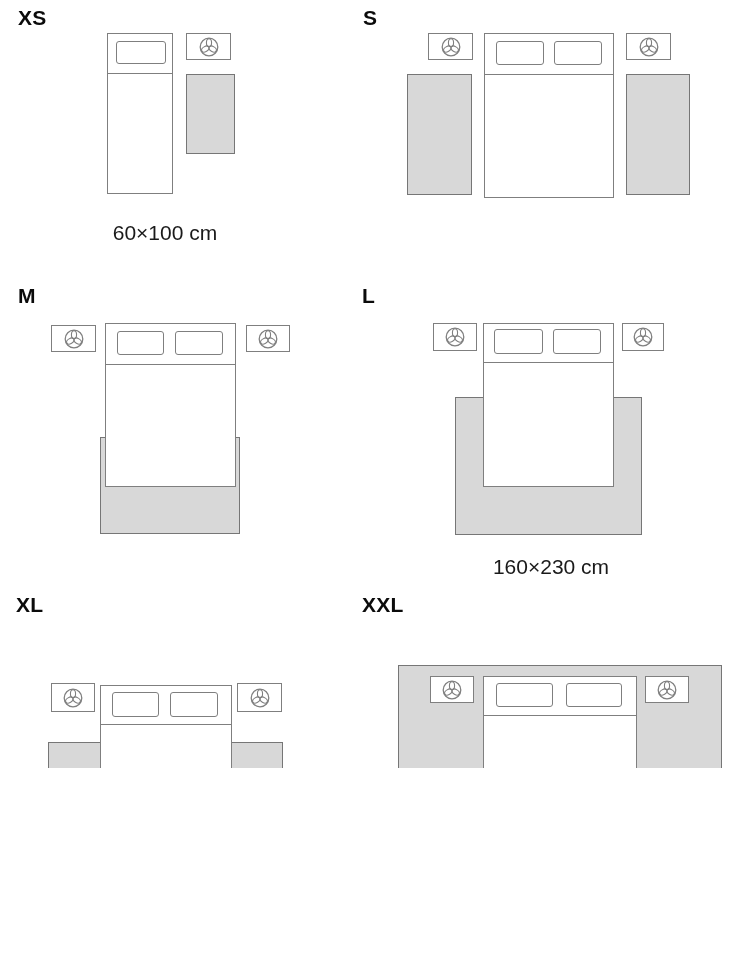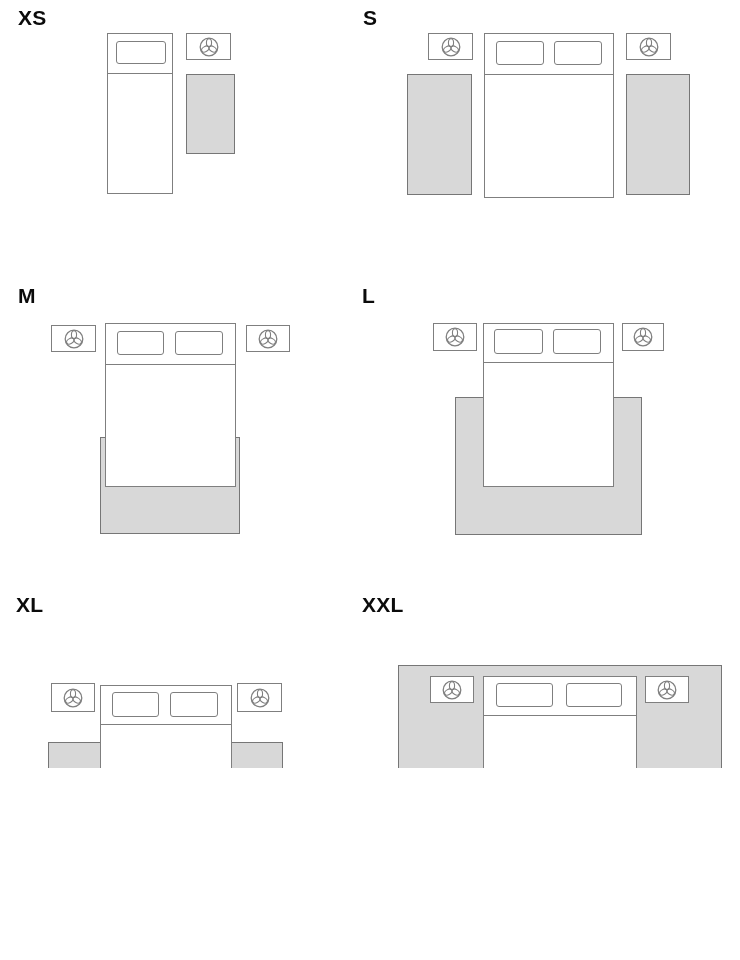--- a/index.html
+++ b/index.html
@@ -58,20 +58,21 @@
     <div class="shape rug" style="left:186px;top:74px;width:49px;height:80px"></div>
     <div class="shape bed" style="left:107px;top:33px;width:66px;height:161px">
       <div class="bed-head" style="height:39px"></div>
     </div>
     <div class="shape pillow" style="left:116px;top:41px;width:50px;height:23px"></div>
     <div class="shape nightstand" style="left:186px;top:33px;width:45px;height:27px">
       <svg class="lamp">
           <use href="#lamp-sym"></use>
         </svg>
     </div>
+    <div class="dim-label" style="left:55px;top:220px">60×100 cm</div>
   </section>
 
   <section class="cell">
     <h2 class="size-label" style="left:363px;top:5px">S</h2>
     <div class="shape rug" style="left:407px;top:74px;width:65px;height:121px"></div>
     <div class="shape rug" style="left:626px;top:74px;width:64px;height:121px"></div>
     <div class="shape bed" style="left:484px;top:33px;width:130px;height:165px">
       <div class="bed-head" style="height:40px"></div>
     </div>
     <div class="shape pillow" style="left:496px;top:41px;width:48px;height:24px"></div>
@@ -119,20 +120,21 @@
     <div class="shape nightstand" style="left:433px;top:323px;width:44px;height:28px">
       <svg class="lamp">
           <use href="#lamp-sym"></use>
         </svg>
     </div>
     <div class="shape nightstand" style="left:622px;top:323px;width:42px;height:28px">
       <svg class="lamp">
           <use href="#lamp-sym"></use>
         </svg>
     </div>
+    <div class="dim-label" style="left:441px;top:554px">160×230 cm</div>
   </section>
 
   <section class="cell">
     <h2 class="size-label" style="left:16px;top:592px">XL</h2>
     <div class="shape rug" style="left:48px;top:742px;width:235px;height:161px"></div>
     <div class="shape bed" style="left:100px;top:685px;width:132px;height:162px">
       <div class="bed-head" style="height:38px"></div>
     </div>
     <div class="shape pillow" style="left:112px;top:692px;width:47px;height:25px"></div>
     <div class="shape pillow" style="left:170px;top:692px;width:48px;height:25px"></div>

